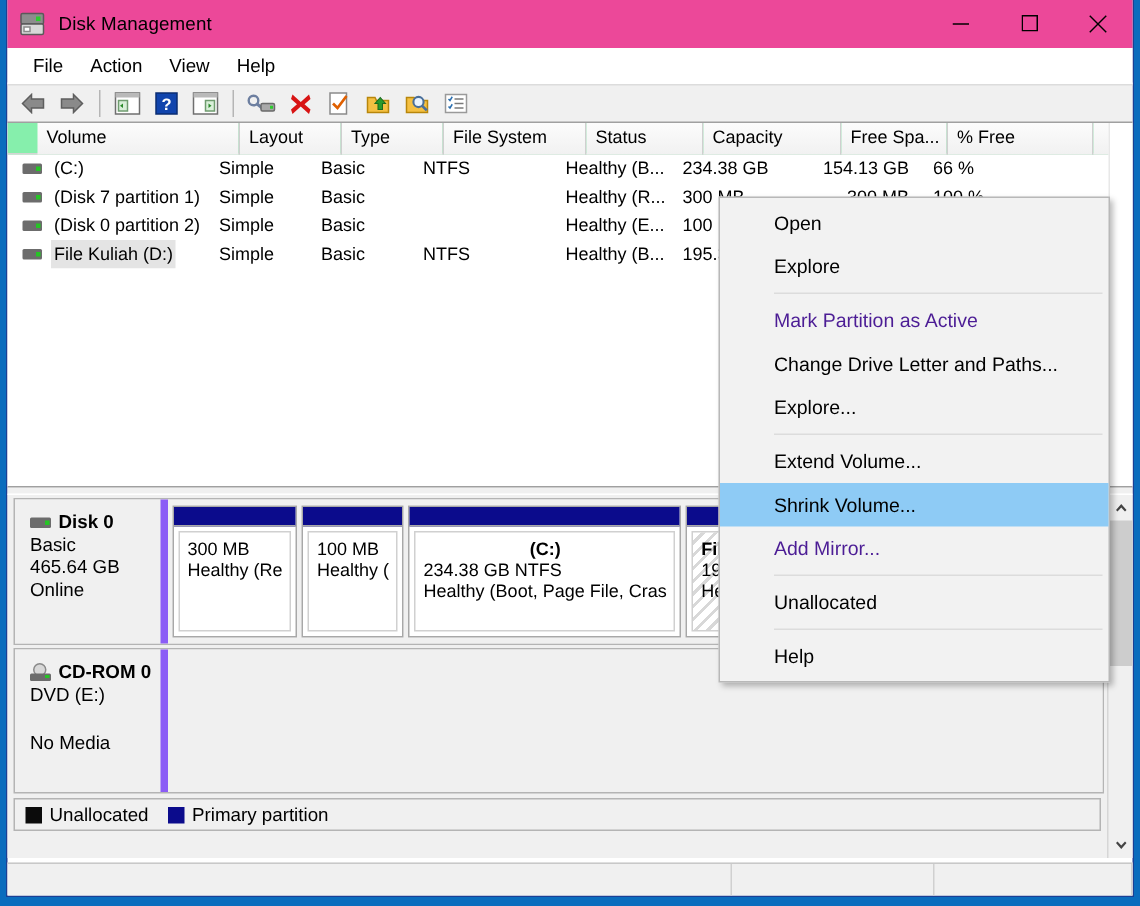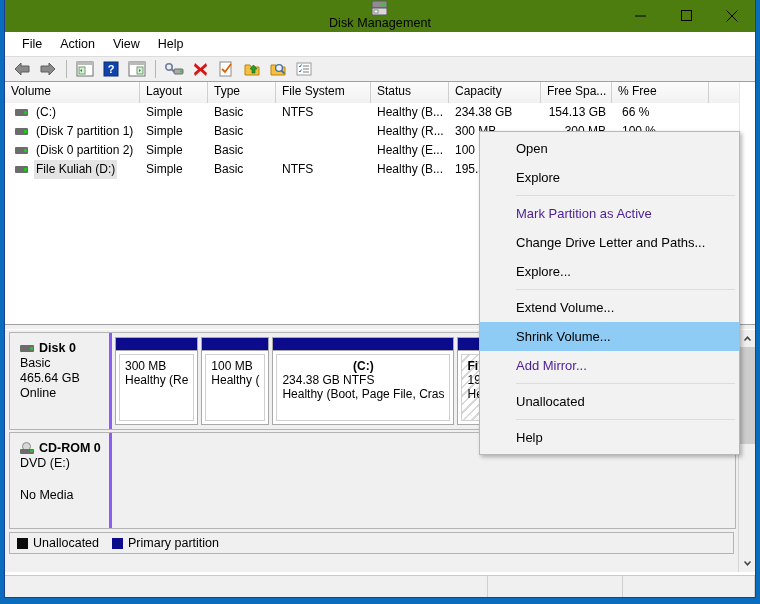--- a/index.html
+++ b/index.html
@@ -16,24 +16,23 @@
     left: 4px; top: 0px;
     width: 752px; height: 598px;
     background: #ffffff;
     border: 1px solid #1b3f94;
     border-top: none;
     display: flex; flex-direction: column;
   }
   
   #titlebar {
     height: 32px; min-height: 32px;
-    background: #4d7c0f;
+    background: #ec4899;
     display: flex; align-items: center;
     position: relative;
-    flex-direction: column;
   }
   #title-icon {
     width: 18px; height: 16px;
     margin-left: 8px; margin-right: 8px;
     position: relative;
   }
   #title-text {
     font-size: 12.5px; color: #000; letter-spacing: .1px;
   }
   .wbtn {
@@ -77,20 +76,21 @@
     position: relative;
     height: 243px; min-height: 243px;
     background: #fff;
     border-bottom: 1px solid #a0a0a0;
     overflow: hidden;
   }
   #list-head {
     display: flex; height: 21px;
     background: #86efac;
     border-bottom: 1px solid #d4d4d4;
+    padding-left: 20px;
   }
   .hcell {
     font-size: 12px; color: #000;
     padding: 2px 0 0 6px;
     border-right: 1px solid #cfcfcf;
     background: linear-gradient(#fcfcfc,#f1f1f1);
     overflow: hidden; white-space: nowrap;
     height: 21px;
   }
   .row { display: flex; height: 19px; align-items: center; }
@@ -135,21 +135,21 @@
   #graph-inner { position: absolute; left: 0; top: 0; right: 17px; bottom: 0; }
   .disk-row {
     display: flex;
     border: 1px solid #b4b4b4;
     background: #f0f0f0;
     margin: 2px 2px 0 4px;
   }
   .disk-label {
     width: 102px; min-width: 102px;
     padding: 8px 0 6px 10px;
-    border-right: 3px solid #8b5cf6;
+    border-right: 5px solid #8b5cf6;
     background: #f0f0f0;
   }
   .dl-title { font-size: 12.5px; font-weight: bold; color: #000; display:flex; align-items:center; }
   .dl-sub { font-size: 12.5px; color: #000; margin-top: 1px; }
   .disk-ic {
     display: inline-block; width: 14px; height: 7px;
     background: #6c6c6c; border-radius: 1px; position: relative; margin-right: 5px;
   }
   .disk-ic::after {
     content: ""; position: absolute; right: 1px; top: 2px;

